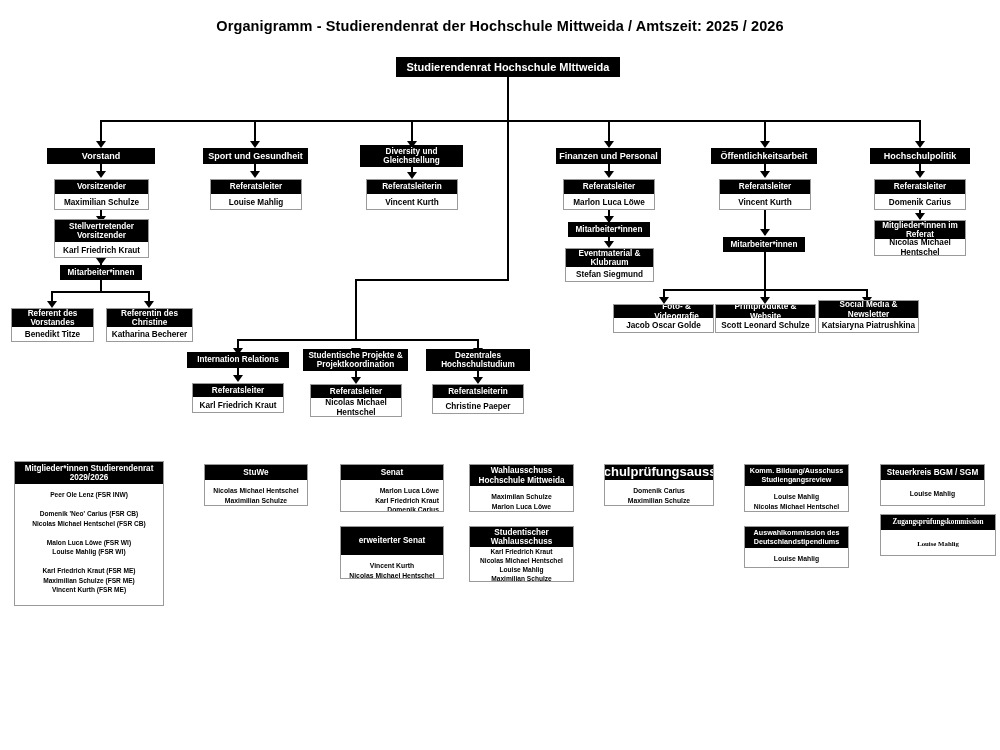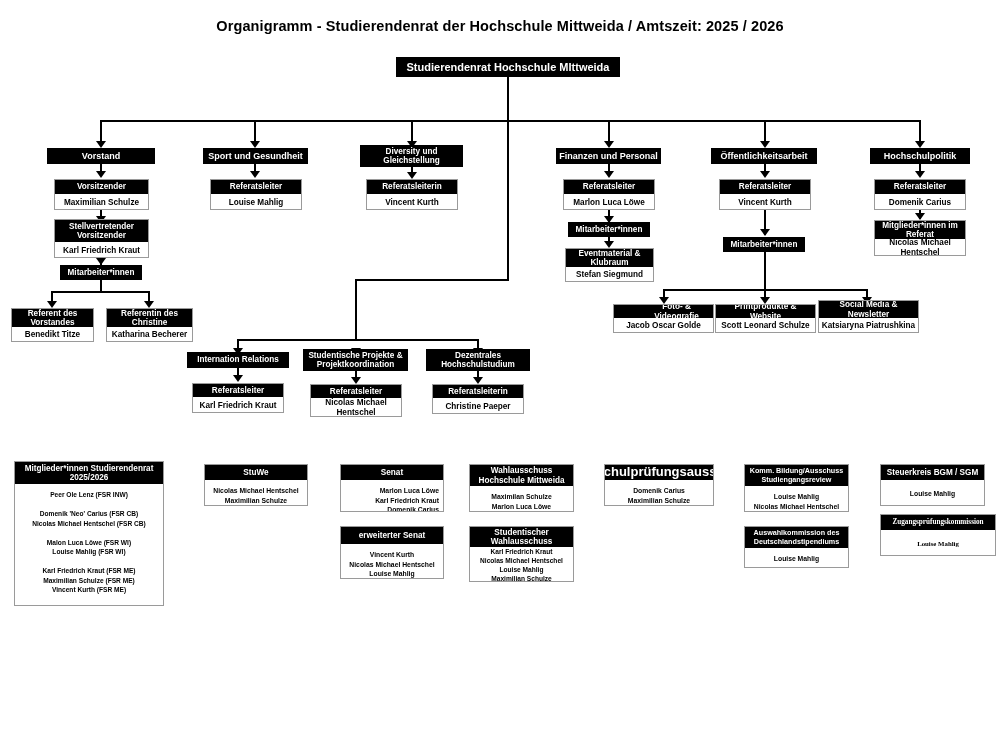--- a/index.html
+++ b/index.html
@@ -309,21 +309,21 @@
   <div class="ln lv" style="left:477px;top:371px;width:2px;height:11px;"></div>
   <div class="arrow" style="left:473px;top:377px;"></div>
 
   <div class="node fs9" style="left:432px;top:384px;width:92px;height:30px;">
     <div class="hd" style="height:13px;">Referatsleiterin</div>
     <div class="bd" style="height:17px;">Christine Paeper</div>
   </div>
 
   <div class="node fs9" style="left:14px;top:461px;width:150px;height:145px;">
     <div class="hd" style="height:22px;white-space:pre-line;">Mitglieder*innen Studierendenrat
-2025/2026</div>
+2029/2026</div>
     <div class="bd list" style="height:123px;font-size:6.6px;line-height:1.45;">Peer Ole Lenz (FSR INW)
 
 Domenik 'Neo' Carius (FSR CB)
 Nicolas Michael Hentschel (FSR CB)
 
 Malon Luca Löwe (FSR WI)
 Louise Mahlig (FSR WI)
 
 Karl Friedrich Kraut (FSR ME)
 Maximilian Schulze  (FSR ME)
@@ -340,21 +340,21 @@
   </div>
 
   <div class="node fs9" style="left:340px;top:464px;width:104px;height:48px;text-align:right;">
     <div class="hd" style="height:15px;">Senat</div>
     <div class="bd list" style="height:33px;font-size:6.8px;line-height:1.4;">Marlon Luca Löwe
 Karl Friedrich Kraut
 Domenik Carius</div>
   </div>
 
   <div class="node fs9" style="left:340px;top:526px;width:104px;height:53px;">
-    <div class="hd" style="height:17px;">erweiterter Senat</div>
+    <div class="hd" style="height:28px;">erweiterter Senat</div>
     <div class="bd list" style="height:38px;font-size:6.8px;line-height:1.4;">Vincent Kurth
 Nicolas Michael Hentschel
 Louise Mahlig
 Maximilian Schulze</div>
   </div>
 
   <div class="node fs9" style="left:469px;top:464px;width:105px;height:48px;">
     <div class="hd" style="height:21px;white-space:pre-line;">Wahlausschuss
 Hochschule Mittweida</div>
     <div class="bd list" style="height:27px;font-size:6.8px;line-height:1.4;">Maximilan Schulze

